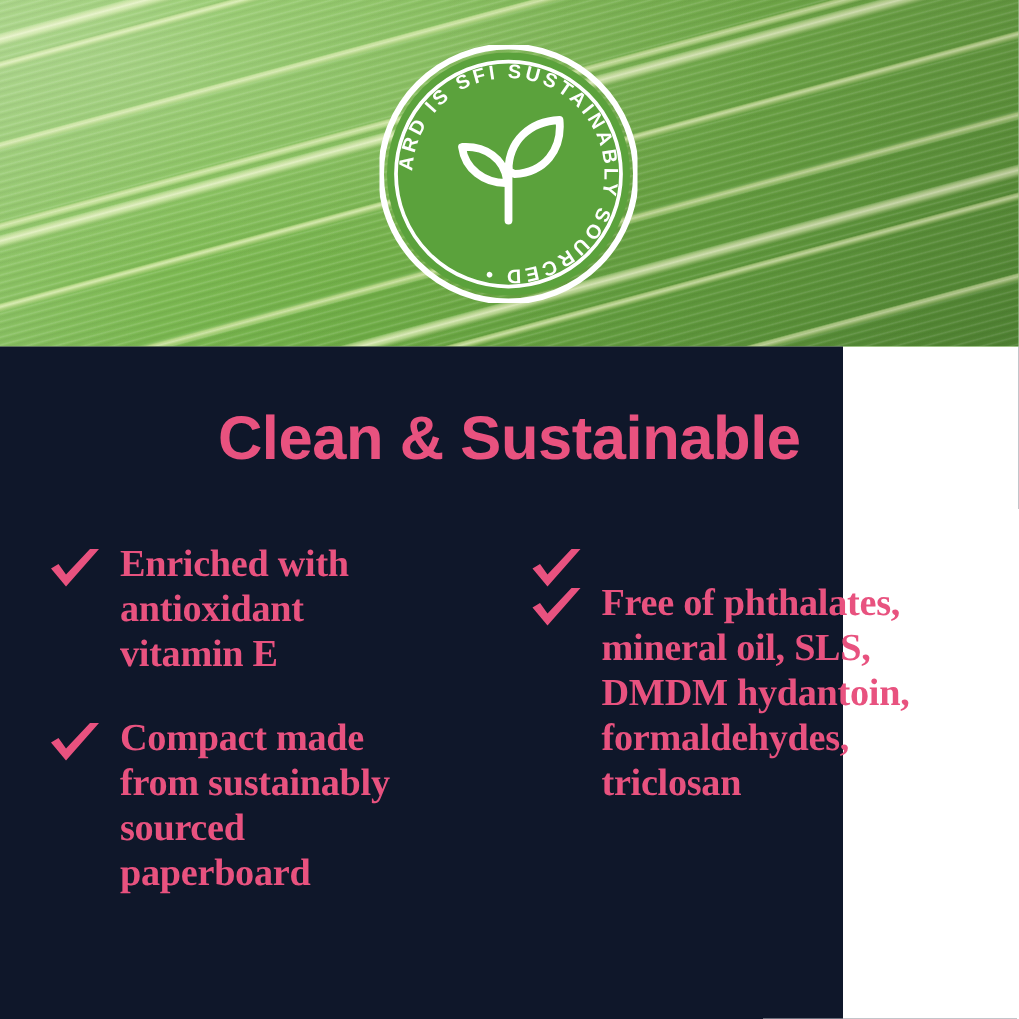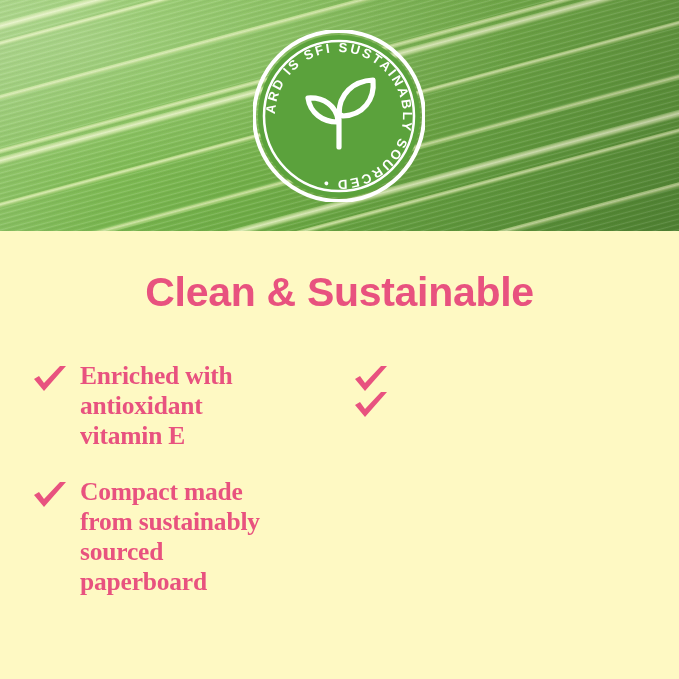--- a/index.html
+++ b/index.html
@@ -106,23 +106,23 @@
     width: 172px;
     height: 172px;
   }
   .badge svg { display: block; }
 
   
   .panel {
     position: absolute;
     left: 0;
     top: 231px;
-    width: 679px;
+    width: 562px;
     height: 448px;
-    background: #fef9c3;
+    background: #0f172a;
   }
 
   .headline {
     position: absolute;
     left: 0;
     top: 41px;
     width: 679px;
     text-align: center;
     color: #E8527F;
     font-size: 41px;
@@ -249,18 +249,23 @@
           </svg>
         </span>
       </div>
 
       <div class="feature">
         <span class="check-icon">
           <svg width="36" height="32" viewBox="0 0 36 32" aria-hidden="true">
             <path d="M 2,14 L 12,26 L 34,1 L 28,1 L 12,18 L 7,11 Z" fill="#E8527F"></path>
           </svg>
         </span>
+        <div class="feature-text">Free of phthalates,
+mineral oil, SLS,
+DMDM hydantoin,
+formaldehydes,
+triclosan</div>
       </div>
 
     </div>
 
   </div>
 </div>
 
 </body></html>

